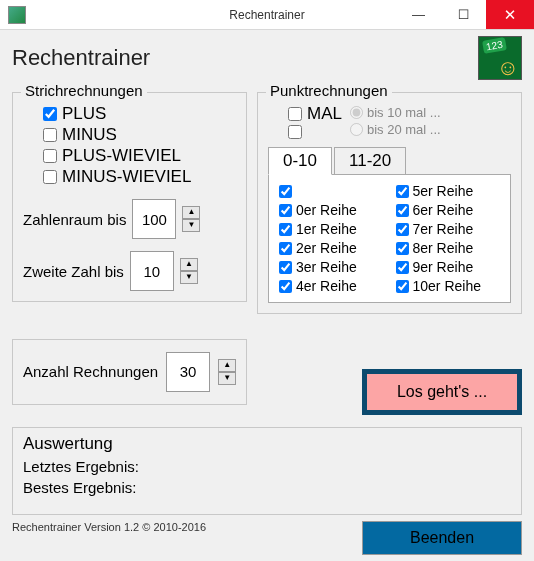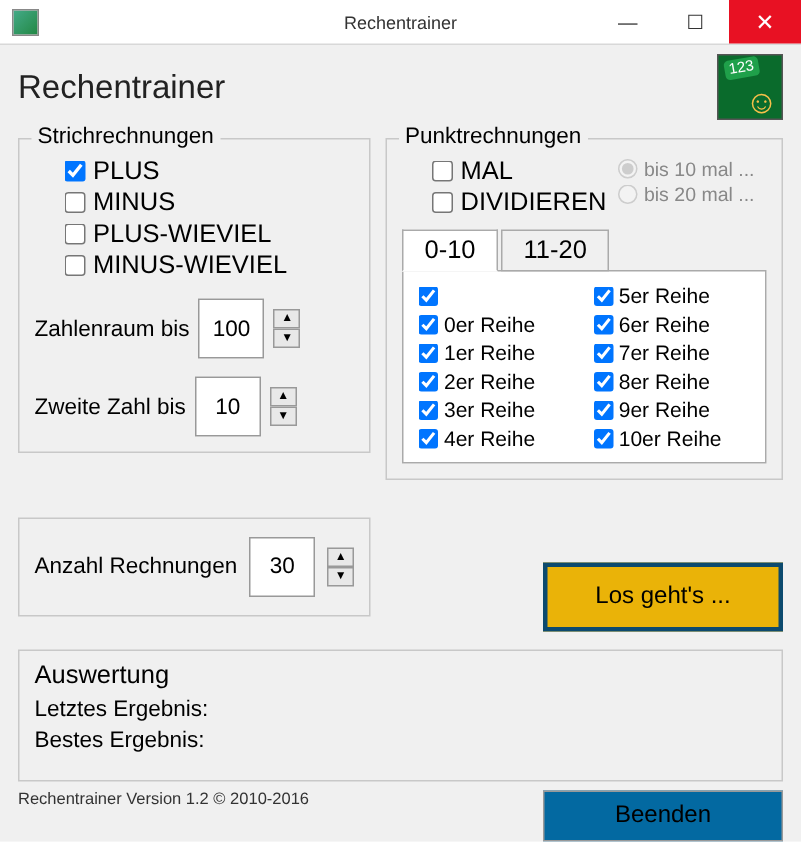--- a/index.html
+++ b/index.html
@@ -209,22 +209,22 @@
   border: 1px solid #c8c8c8;
   padding: 12px 10px;
   display: flex;
   align-items: center;
   gap: 8px;
   font-size: 15px;
 }
 .go-btn {
   flex: 0 0 160px;
   height: 46px;
-  border: 3px solid #0c4a6e;
-  background: #eab308;
+  border: 5px solid #0c4a6e;
+  background: #fca5a5;
   font-size: 16px;
   display:flex;
   align-items:center;
   justify-content:center;
   cursor:pointer;
   margin-left:auto;
   margin-top:41px;
 }
 .eval-group {
   border: 1px solid #c8c8c8;
@@ -320,21 +320,20 @@
         <div class="group-title">Punktrechnungen</div>
 
         <div class="punkt-top">
           <div class="punkt-ops">
             <label class="chk">
               <input type="checkbox" style="">
               <span>MAL</span>
             </label>
             <label class="chk">
               <input type="checkbox" style="">
-              <span>DIVIDIEREN</span>
             </label>
           </div>
           <div class="punkt-radios">
             <label class="radio-row">
               <input type="radio" name="mal" checked="" disabled="" style="">
               <span>bis 10 mal ...</span>
             </label>
             <label class="radio-row">
               <input type="radio" name="mal" disabled="" style="">
               <span>bis 20 mal ...</span>

